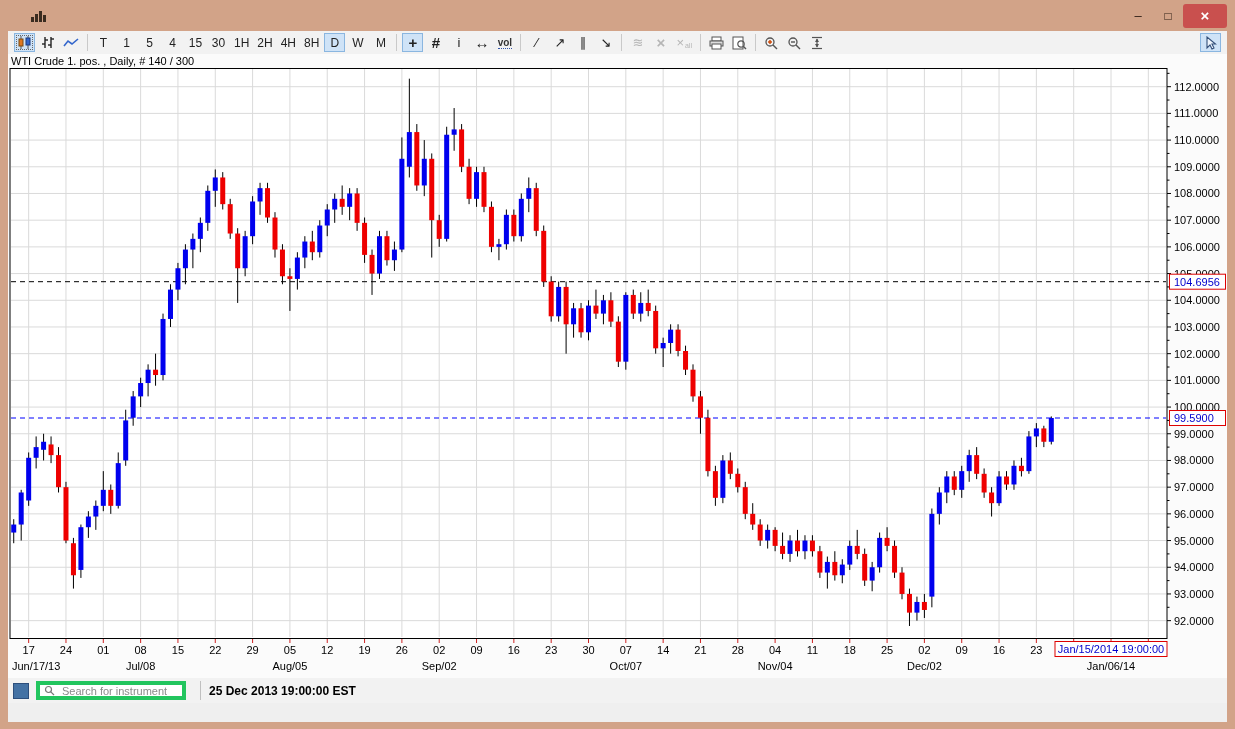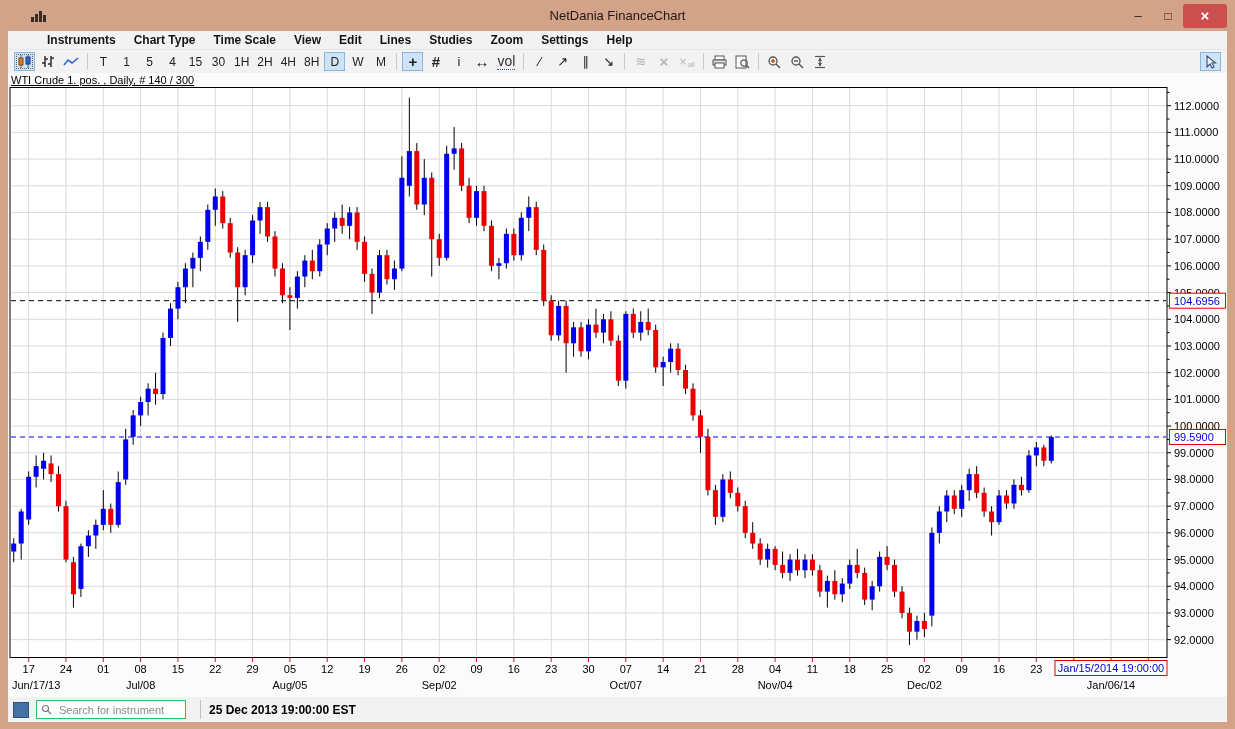--- a/index.html
+++ b/index.html
@@ -43,34 +43,34 @@
   .tbtn {
     min-width:21px; height:19px; margin:0 1px; display:flex; align-items:center; justify-content:center;
     font-size:12px; color:#222; border:1px solid transparent; padding:0 2px; cursor:default;
     background:transparent; font-family:"Liberation Sans", sans-serif;
   }
   .tbtn.selected { background:#cfe3f7; border:1px solid #8ab6e0; }
   .tbtn.dotted { outline:1px dotted #666; outline-offset:-3px; }
   .tbtn.disabled { color:#b5b5b5; }
   .tbtn .glyph-big { font-size:15px; font-weight:bold; line-height:1; }
   .tbtn .glyph-med { font-size:13px; line-height:1; }
-  .tbtn .vol-label { font-size:14px; font-weight:normal; color:#333; border-bottom:1px dotted #3355aa; }
+  .tbtn .vol-label { font-size:10px; font-weight:bold; color:#333; border-bottom:1px dotted #3355aa; }
   .tbtn .sub-all { font-size:7px; margin-left:1px; margin-top:6px; }
   .tsep { width:1px; height:17px; background:#c9c9c9; margin:0 4px; }
   .tspacer { flex:1; }
 
   .chartpanel { height:624px; background:#fbfbfb; flex:none; position:relative; }
-  .chart-label { height:14px; font-size:11px; color:#000; padding:1px 0 0 3px;text-decoration:underline; }
+  .chart-label { height:14px; font-size:11px; color:#000; padding:1px 0 0 3px; }
   #chart-svg { display:block; }
 
   
   .statusbar { height:25px; background:#f2f2f2; display:flex; align-items:center; flex:none; }
   .status-square { width:16px; height:16px; background:#4472a4; border:1px solid #2d4f7c; margin-left:5px; flex:none; }
   .searchbox {
-    width:150px; height:19px; background:#fff; border:1px solid #22c55e;
+    width:150px; height:19px; background:#fff; border:4px solid #22c55e;
     display:flex; align-items:center; margin-left:7px; padding-left:4px; flex:none;
   }
   .searchbox svg { flex:none; }
   .search-input {
     border:none; outline:none; font-size:11px; color:#444; width:118px; margin-left:4px;
     font-family:"Liberation Sans", sans-serif; background:transparent;
   }
   .search-input::placeholder { color:#8a8a8a; }
   .status-sep { width:1px; height:19px; background:#c0c0c0; margin:0 8px 0 14px; }
   .status-time { font-size:12px; font-weight:bold; color:#000000; }
@@ -82,42 +82,29 @@
 
   <div class="titlebar">
     <span class="app-icon">
       <svg width="18" height="15">
         <rect x="1" y="9" width="3" height="5" fill="#3a2c20"></rect>
         <rect x="5" y="6" width="3" height="8" fill="#3a2c20"></rect>
         <rect x="9" y="3" width="3" height="11" fill="#3a2c20"></rect>
         <rect x="13" y="7" width="3" height="7" fill="#3a2c20"></rect>
       </svg>
     </span>
-    <span class="win-title">NetDania FinanceChart</span>
     <span class="win-controls">
       <span class="wbtn mini">–</span>
       <span class="wbtn maxi">□</span>
       <span class="wbtn close">×</span>
     </span>
   </div>
 
   <div class="main">
 
-    <div class="menubar" id="menubar">
-        <span class="menu-item">Instruments</span>
-        <span class="menu-item">Chart Type</span>
-        <span class="menu-item">Time Scale</span>
-        <span class="menu-item">View</span>
-        <span class="menu-item">Edit</span>
-        <span class="menu-item">Lines</span>
-        <span class="menu-item">Studies</span>
-        <span class="menu-item">Zoom</span>
-        <span class="menu-item">Settings</span>
-        <span class="menu-item">Help</span>
-      </div>
 
     <div class="toolbar" id="toolbar">
         <button class="tbtn selected dotted">
           <svg width="15" height="15">
             <line x1="4" y1="1" x2="4" y2="14" stroke="#555"></line>
             <rect x="2" y="4" width="4" height="7" fill="#e07820" stroke="#7a4a10"></rect>
             <line x1="11" y1="1" x2="11" y2="14" stroke="#555"></line>
             <rect x="9" y="3" width="4" height="7" fill="#3366cc" stroke="#1a3a80"></rect>
           </svg>
         </button>

